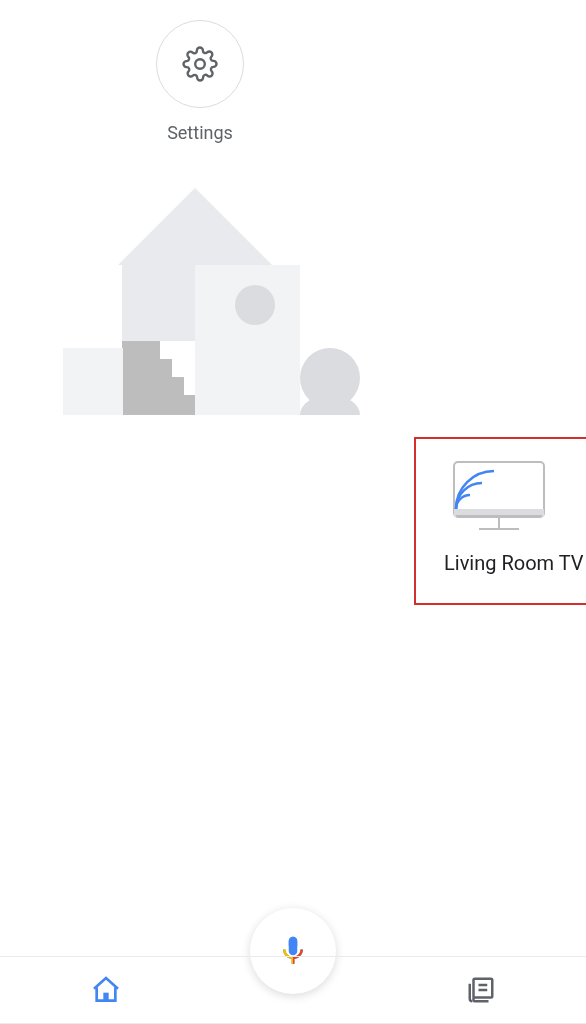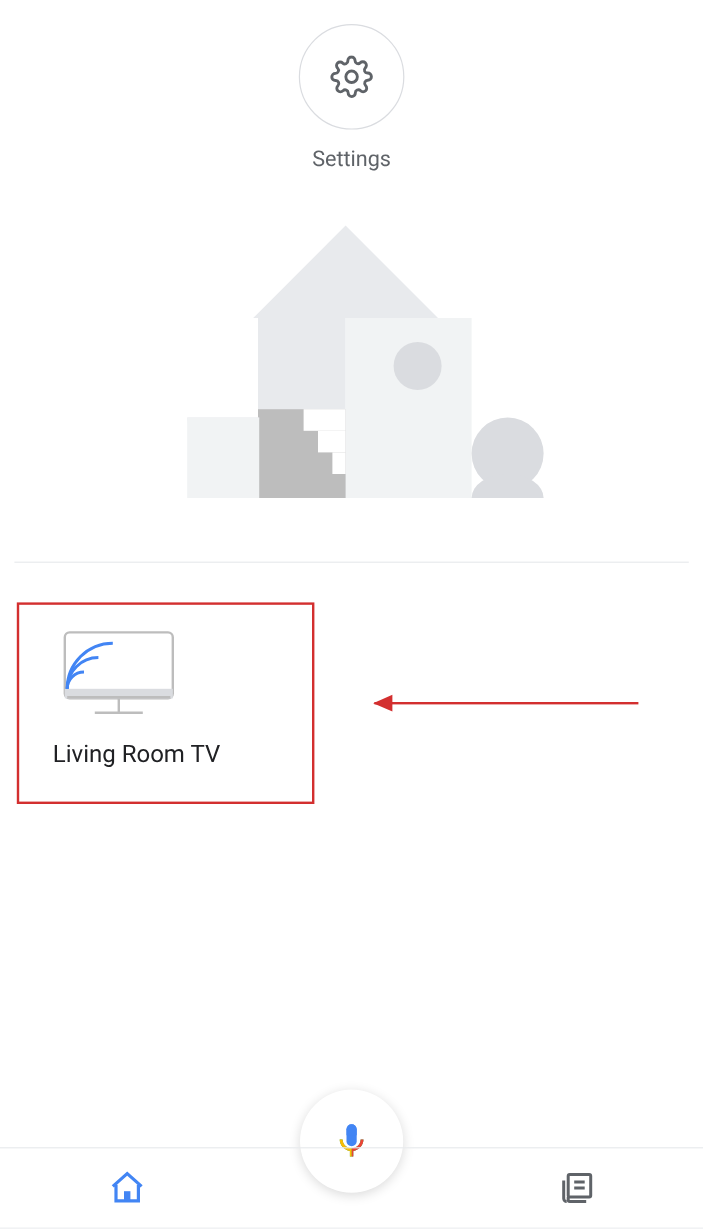--- a/index.html
+++ b/index.html
@@ -12,21 +12,21 @@
       background: #ffffff;
       width: 586px;
       height: 1024px;
       overflow: hidden;
       position: relative;
     }
     .container {
       width: 100%;
       height: 100%;
       display: flex;
-      flex-direction: column;
+      flex-direction: row;
     }
     .top-section {
       padding-top: 20px;
       display: flex;
       flex-direction: column;
       align-items: center;
     }
     .settings-circle {
       width: 88px;
       height: 88px;

